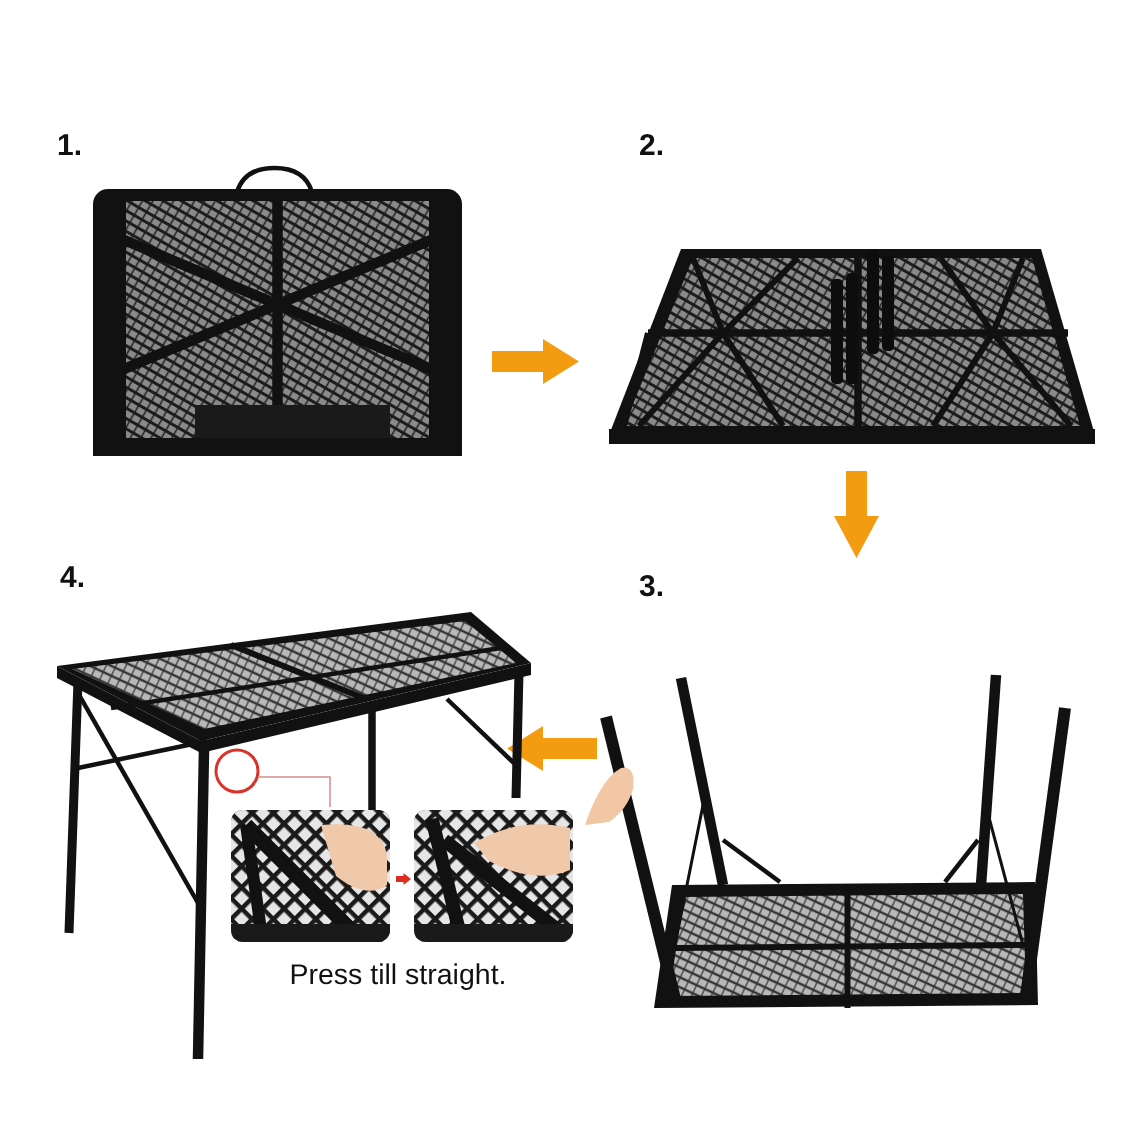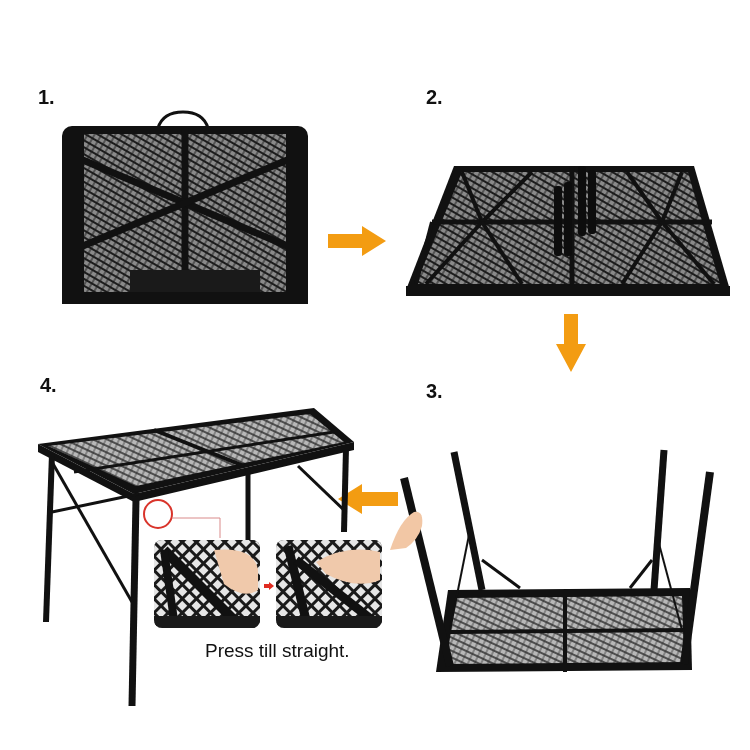--- a/index.html
+++ b/index.html
@@ -1,19 +1,19 @@
 <!DOCTYPE html>
 <html><head>
 <meta charset="utf-8">
 <style>
   html,body{margin:0;padding:0;background:#ffffff;}
   body{width:750px;height:750px;position:relative;overflow:hidden;font-family:"Liberation Sans",sans-serif;}
   .step-num{position:absolute;font-weight:bold;font-size:20px;color:#111;}
   .panel{position:absolute;}
-  .caption{position:absolute;font-size:19px;color:#111;margin-left:12px;}
+  .caption{position:absolute;font-size:19px;color:#111;}
   svg{display:block;}
   .inset{position:absolute;border-radius:8px;overflow:hidden;background:#2a2a2a;}
 </style>
 </head>
 <body>
 
 <svg width="0" height="0" style="position:absolute">
   <defs>
     <pattern id="mesh" width="6" height="6" patternUnits="userSpaceOnUse" patternTransform="rotate(30)">
       <rect width="6" height="6" fill="#8a8a8a"></rect>

